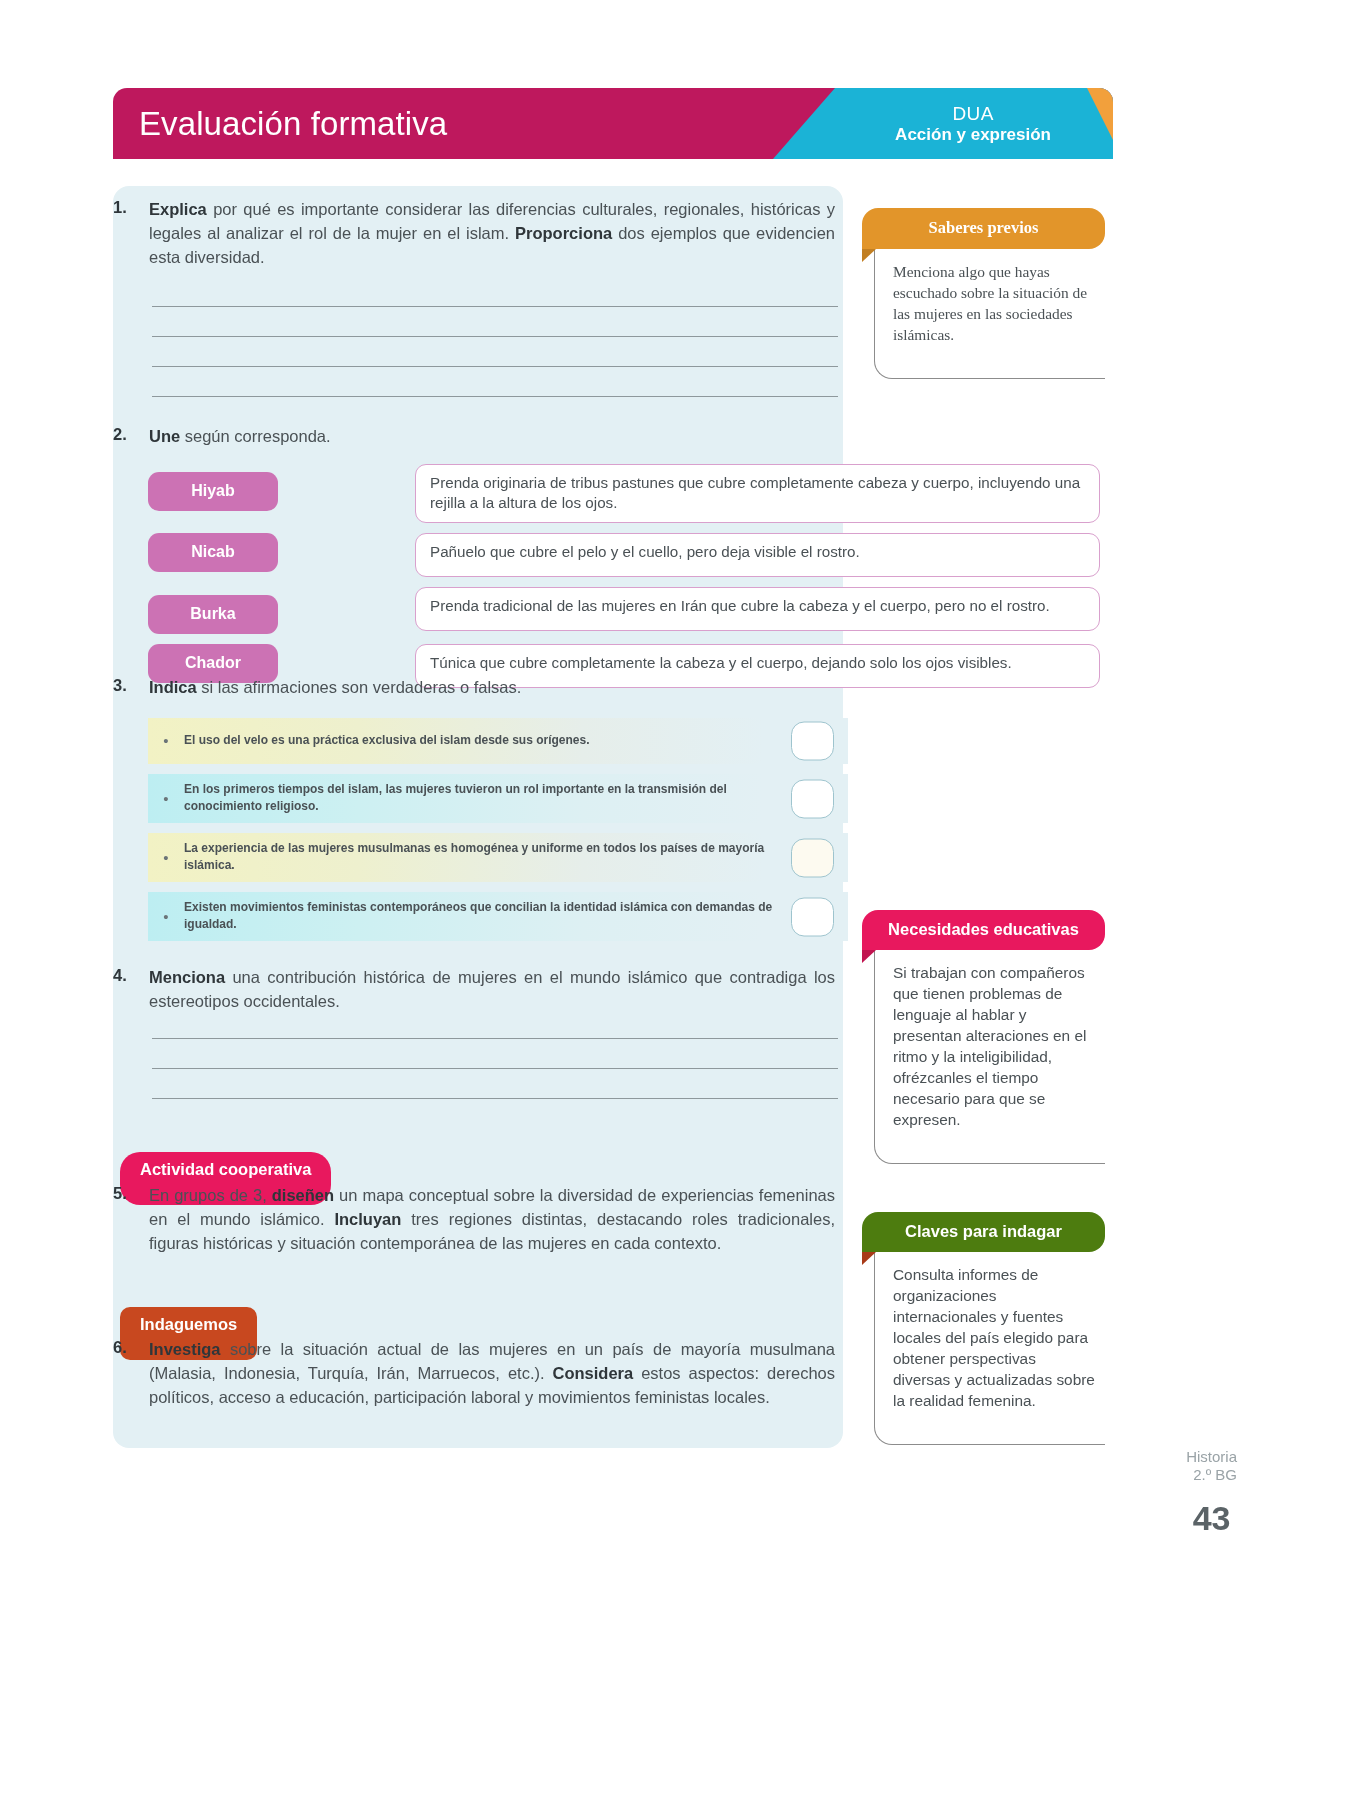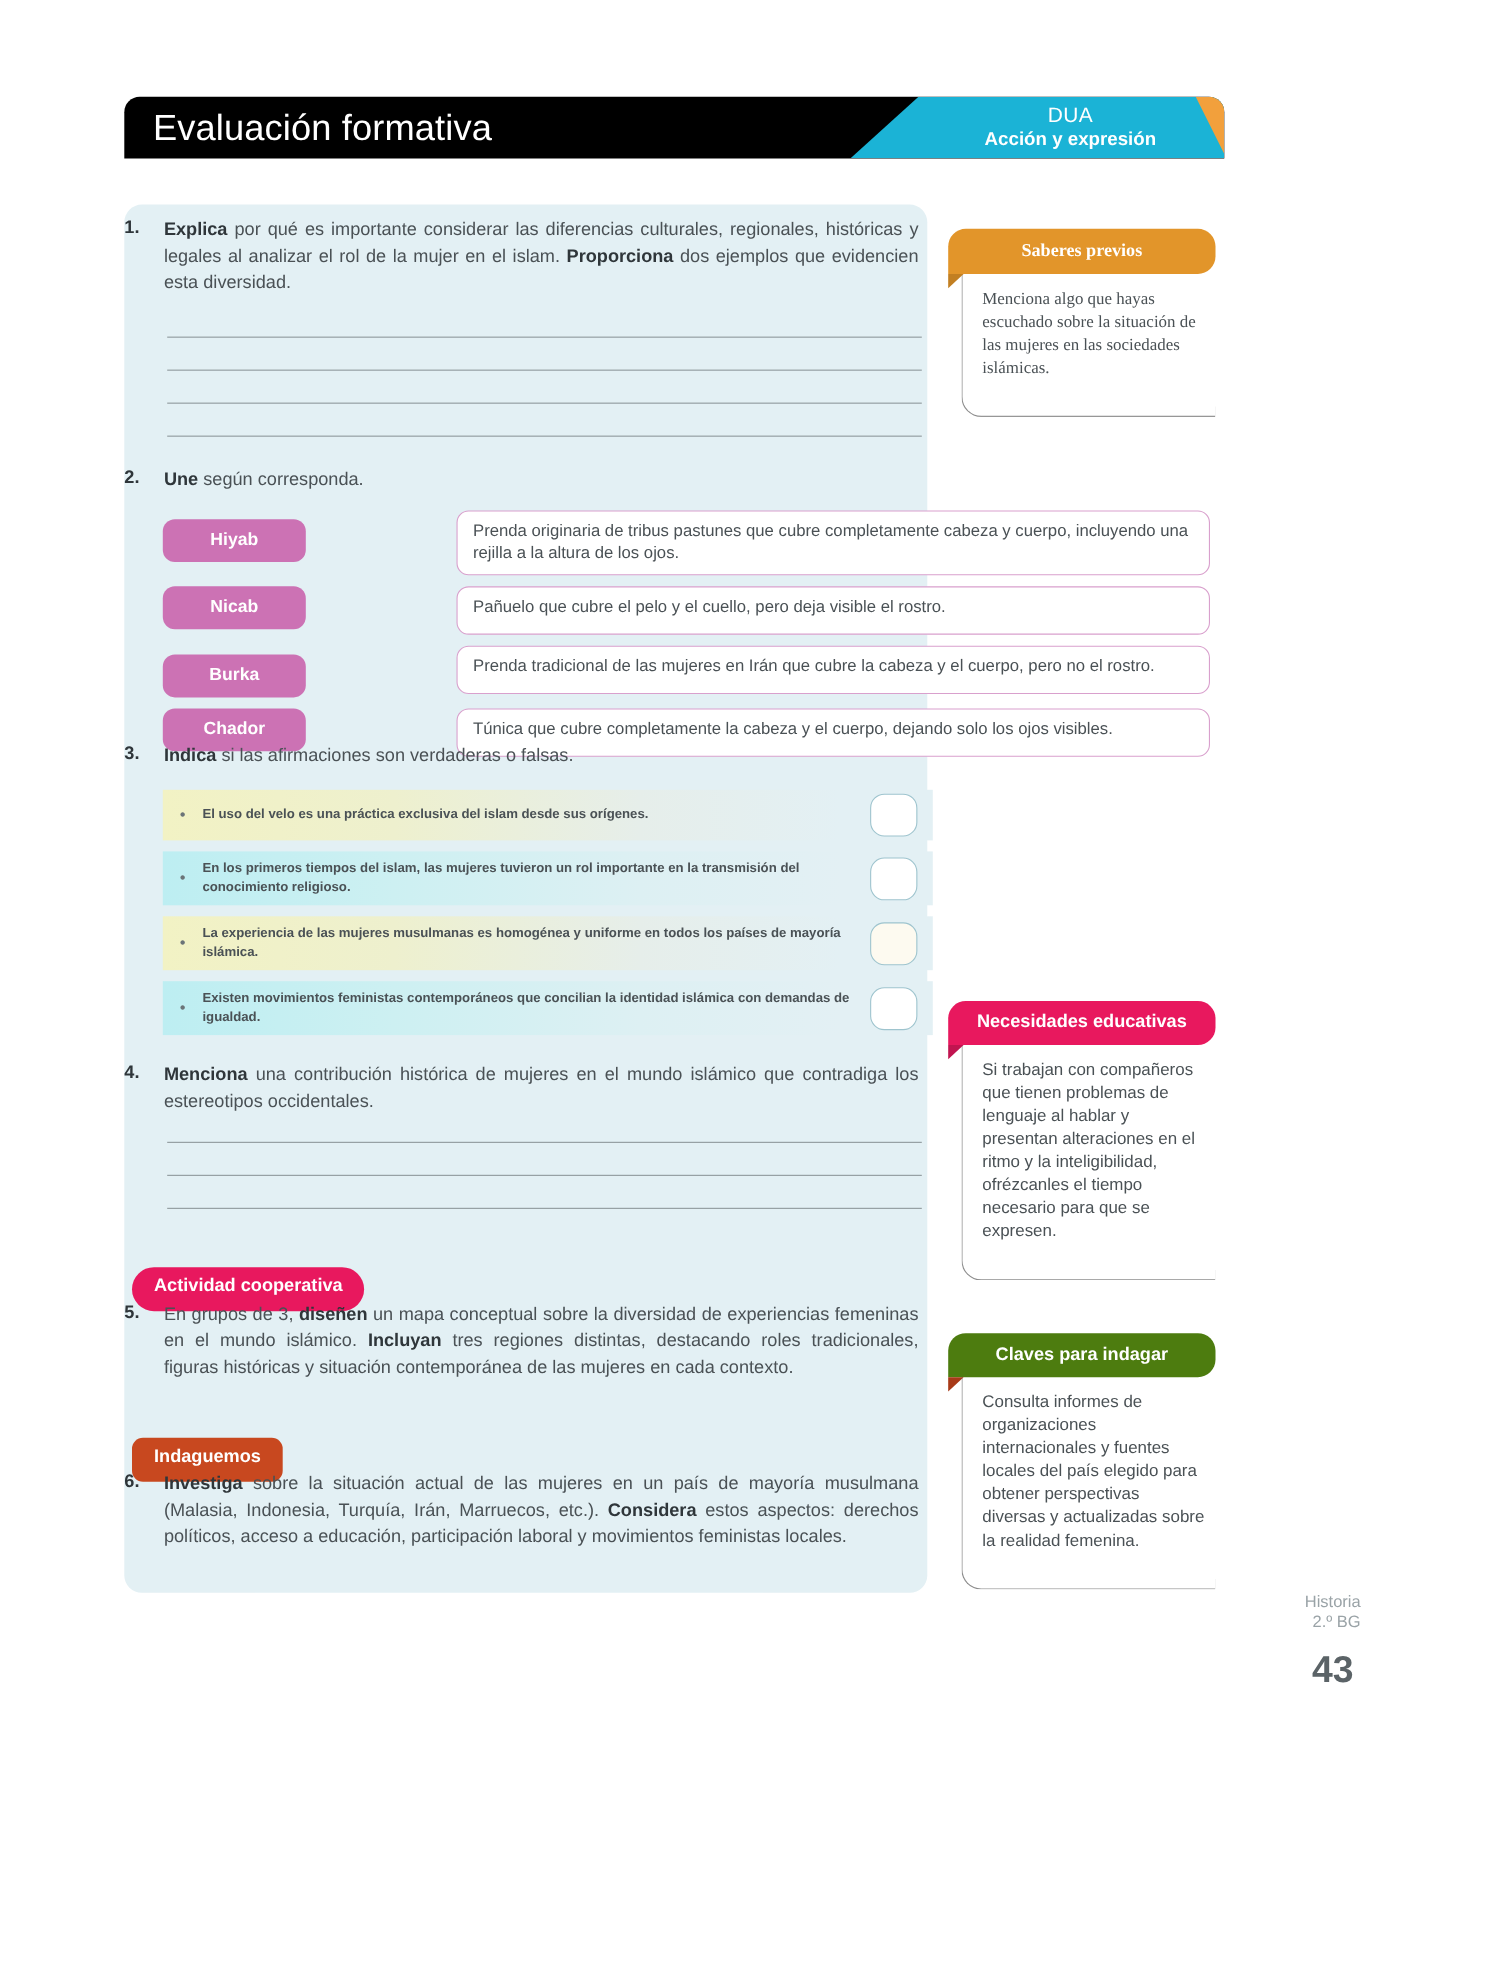--- a/index.html
+++ b/index.html
@@ -8,24 +8,24 @@
     background: #ffffff;
     font-family: "Liberation Sans", sans-serif;
     color: #3d4448;
     overflow: hidden;
   }
   .page { position: relative; width: 1350px; height: 1800px; }
 
   
   .header {
     position: absolute; left: 113px; top: 88px;
-    width: 1000px; height: 56px;
+    width: 1000px; height: 71px;
     border-radius: 14px 14px 0 0;
     overflow: hidden;
-    background: #000000;
+    background: #be185d;
   }
   .header-light {
     position: absolute; right: 0; top: 0; bottom: 0; width: 340px;
     background: #1bb3d6;
     clip-path: polygon(62px 0, 100% 0, 100% 100%, 0 100%);
   }
   .header-orange {
     position: absolute; right: 0; top: 0;
     width: 72px; height: 52px;
     background: #f2a03c;
@@ -115,21 +115,21 @@
     border: 1.4px solid #9ec4ce;
     border-radius: 13px;
     background: #ffffff;
   }
   .tf-box.cream { background: #fdfaf0; }
 
   
   .badge {
     position: absolute;
     color: #ffffff; font-weight: 700; font-size: 16.5px;
-    padding: 8px 20px 13px;
+    padding: 8px 20px 26px;
   }
   .badge-coop { left: 120px; top: 1152px; background: #e8haha; }
   .badge-coop { background: #e8185e; border-radius: 20px; }
   .badge-indaga { left: 120px; top: 1307px; background: #c8481f; border-radius: 10px; }
 
   
   .callout { position: absolute; width: 243px; }
   .callout-tab {
     position: relative;
     color: #ffffff; font-weight: 700; font-size: 16.5px;

